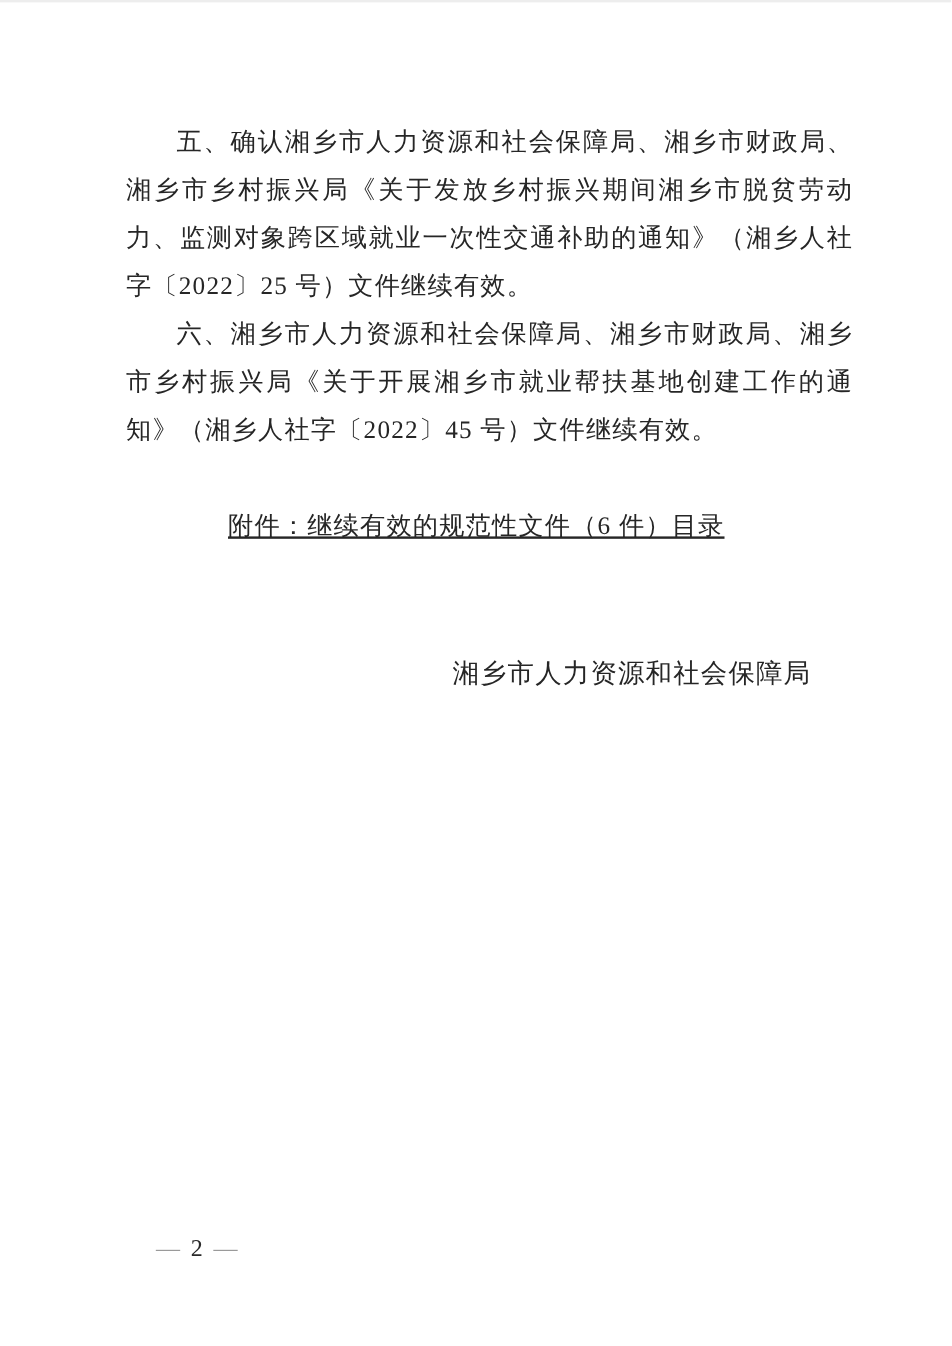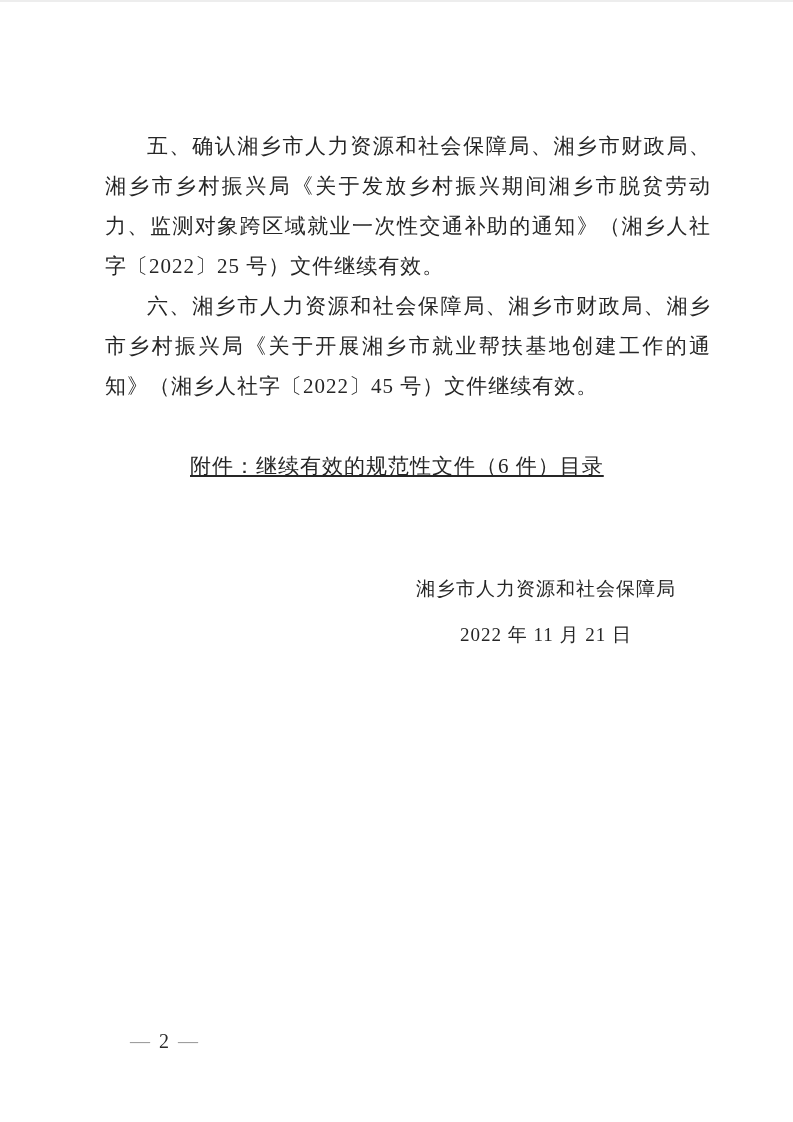--- a/index.html
+++ b/index.html
@@ -22,21 +22,20 @@
       left: 0;
       width: 100%;
       height: 2px;
       background: #ededed;
     }
     .doc {
       position: absolute;
       left: 105px;
       top: 98px;
       width: 606px;
-      margin-top: 28px;
     }
     .para {
       margin: 0;
       font-size: 21px;
       line-height: 40px;
       letter-spacing: 1px;
       text-align: justify;
       text-indent: 42px;
       word-break: break-all;
     }
@@ -51,21 +50,21 @@
     .sigwrap {
       margin-top: 80px;
       text-align: right;
     }
     .sigblock {
       display: inline-block;
       text-align: center;
       margin-right: 35px;
     }
     .sig-issuer, .sig-date {
-      font-size: 19px;
+      font-size: 22px;
       line-height: 46px;
       letter-spacing: 1px;
       white-space: nowrap;
     }
     .footer {
       position: absolute;
       left: 130px;
       top: 1030px;
       font-size: 20px;
       line-height: 23px;
@@ -89,21 +88,20 @@
   <main class="doc">
     <p class="para">五、确认湘乡市人力资源和社会保障局、湘乡市财政局、湘乡市乡村振兴局《关于发放乡村振兴期间湘乡市脱贫劳动力、监测对象跨区域就业一次性交通补助的通知》（湘乡人社字〔2022〕25 号）文件继续有效。</p>
 
     <p class="para">六、湘乡市人力资源和社会保障局、湘乡市财政局、湘乡市乡村振兴局《关于开展湘乡市就业帮扶基地创建工作的通知》（湘乡人社字〔2022〕45 号）文件继续有效。</p>
 
     <p class="attachment">附件：继续有效的规范性文件（6 件）目录</p>
 
     <div class="sigwrap">
       <div class="sigblock">
         <div class="sig-issuer">湘乡市人力资源和社会保障局</div>
-        <div class="sig-date">2022 年 11 月 21 日</div>
       </div>
     </div>
   </main>
 
   <div class="footer">
     <span class="dash">—</span><span class="num">2</span><span class="dash">—</span>
   </div>
 </div>
 
 </body></html>

